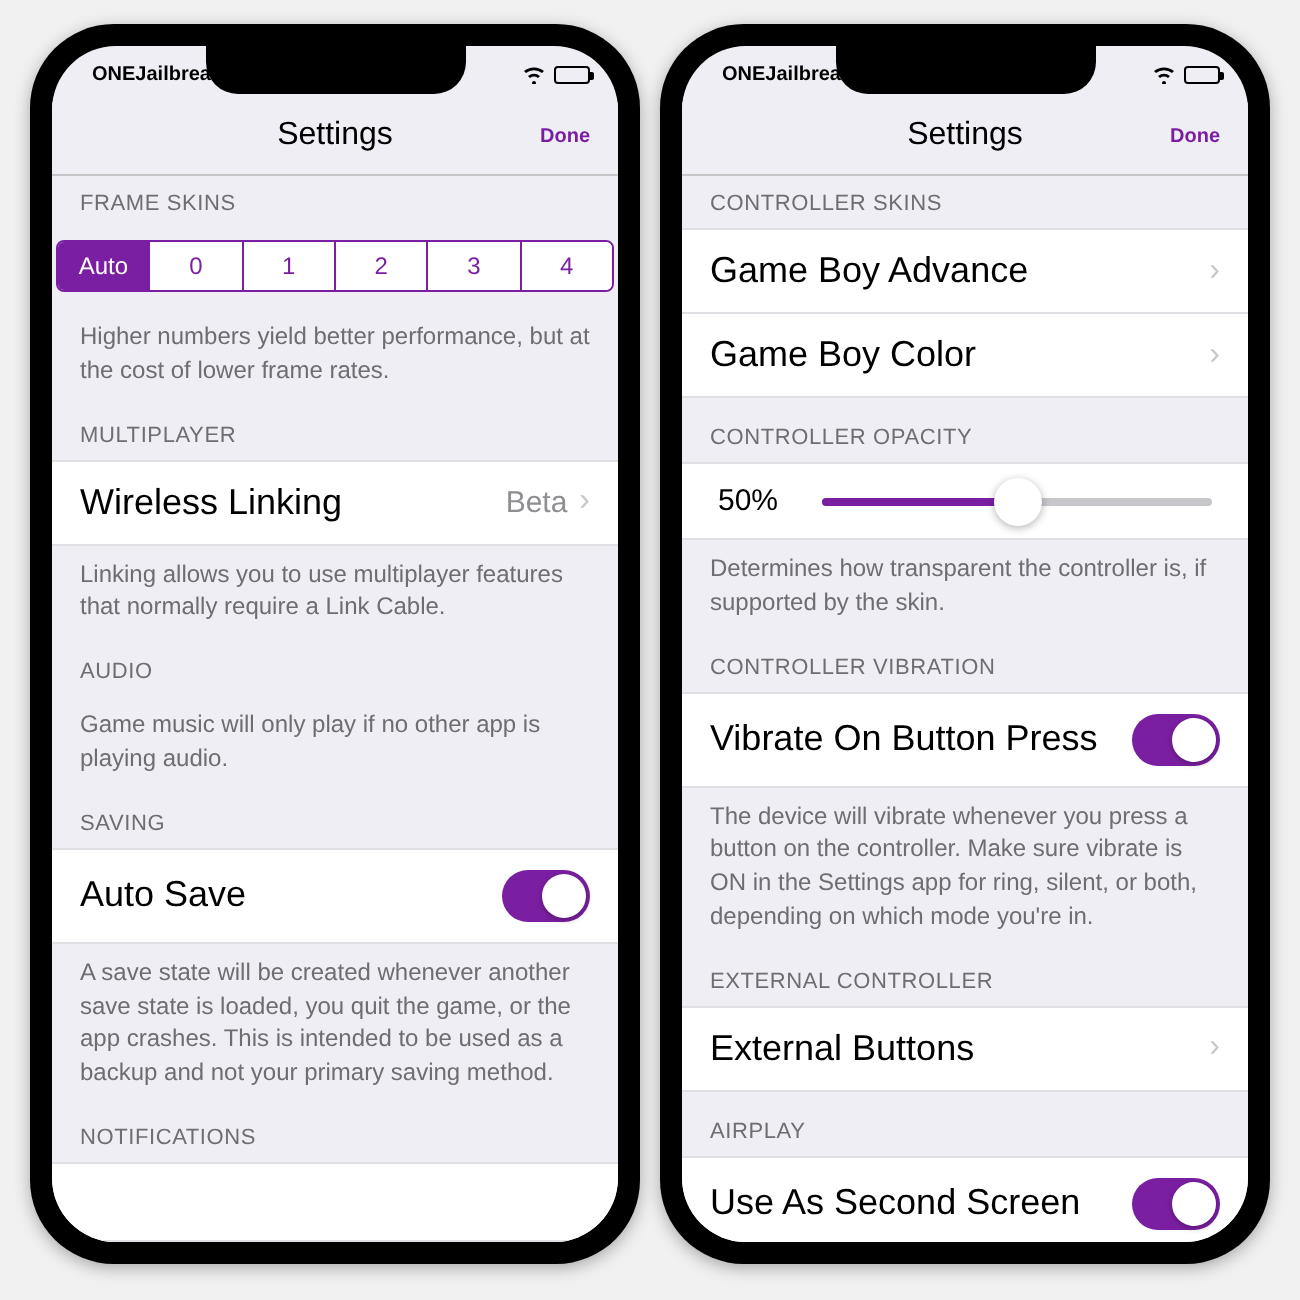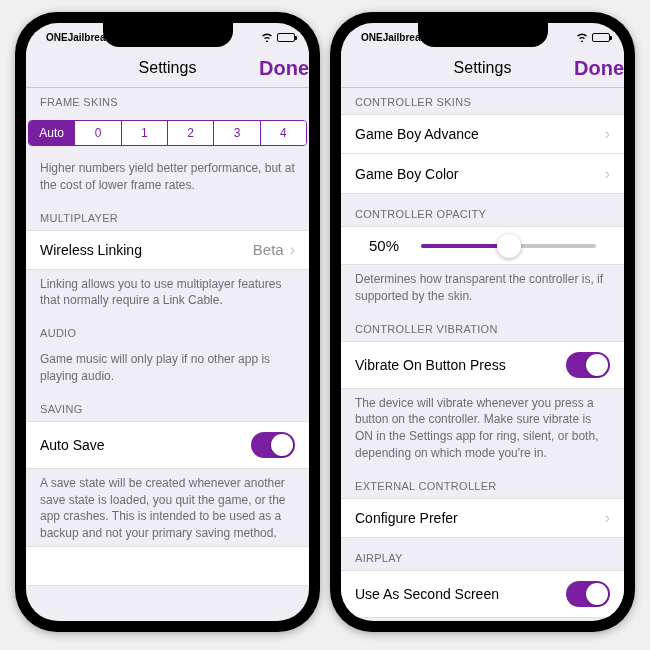--- a/index.html
+++ b/index.html
@@ -5,40 +5,40 @@
 *{margin:0;padding:0;box-sizing:border-box;font-family:-apple-system,BlinkMacSystemFont,'Segoe UI',sans-serif;-webkit-font-smoothing:antialiased}
 body{background:#f0f0f0;width:650px;height:650px;display:flex;gap:10px;padding:12px;justify-content:center;align-items:flex-start}
 .phone{width:305px;height:620px;background:#000;border-radius:42px;padding:11px;box-shadow:0 2px 8px rgba(0,0,0,.3);position:relative}
 .phone::before{content:'';position:absolute;top:11px;left:50%;transform:translateX(-50%);width:130px;height:24px;background:#000;border-radius:0 0 16px 16px;z-index:10}
 .screen{width:100%;height:100%;background:#efeef4;border-radius:32px;overflow:hidden;display:flex;flex-direction:column}
 .status{height:28px;display:flex;justify-content:space-between;align-items:center;padding:0 14px;font-size:10px;font-weight:600;color:#000;position:relative;z-index:5}
 .status-left{padding-left:6px}
 .status-right{display:flex;gap:4px;align-items:center}
 .nav{display:flex;justify-content:center;align-items:center;padding:8px 14px 10px;position:relative;background:#efeef4;border-bottom:0.5px solid #c6c6c8}
 .nav-title{font-size:16px;font-weight:400;color:#000}
-.nav-done{position:absolute;right:0;font-size:20px;font-weight:600;color:#7b1fa2}
+.nav-done{position:absolute;right:14px;font-size:10px;font-weight:600;color:#7b1fa2}
 .content{flex:1;overflow-y:auto;overflow-x:hidden}
 .content::-webkit-scrollbar{display:none}
 .section-header{font-size:11px;font-weight:400;color:#6d6d72;padding:14px 14px 6px;letter-spacing:0.3px}
 .section-header.tight{padding-top:8px}
 .cell{background:#fff;padding:10px 14px;display:flex;justify-content:space-between;align-items:center;min-height:40px;border-top:0.5px solid #e0e0e4;border-bottom:0.5px solid #e0e0e4}
 .cell+.cell{border-top:none}
-.cell-label{font-size:14px;color:#000;font-weight:400}
+.cell-label{font-size:18px;color:#000;font-weight:400}
 .cell-value{font-size:15px;color:#8e8e93;display:flex;align-items:center;gap:6px}
 .chevron{color:#c7c7cc;font-size:16px;font-weight:300}
 .footer-text{font-size:12px;color:#6d6d72;padding:6px 14px 4px;line-height:1.4}
 .seg{display:flex;margin:6px 2px 8px;border:1.5px solid #7b1fa2;border-radius:4px;overflow:hidden}
 .seg-item{flex:1;text-align:center;font-size:12px;padding:5px 0;color:#7b1fa2;border-right:1px solid #7b1fa2;background:#fff}
 .seg-item:last-child{border-right:none}
 .seg-item.active{background:#7b1fa2;color:#fff;font-weight:500}
 .toggle{width:44px;height:26px;background:#e5e5ea;border-radius:13px;position:relative;transition:.2s}
 .toggle.on{background:#7b1fa2}
 .toggle::after{content:'';position:absolute;width:22px;height:22px;background:#fff;border-radius:50%;top:2px;left:2px;box-shadow:0 1px 3px rgba(0,0,0,.3);transition:.2s}
 .toggle.on::after{left:20px}
-.slider-row{background:#fff;padding:10px 28px;display:flex;align-items:center;gap:12px;border-top:0.5px solid #e0e0e4;border-bottom:0.5px solid #e0e0e4}
+.slider-row{background:#fff;padding:10px 18px;display:flex;align-items:center;gap:12px;border-top:0.5px solid #e0e0e4;border-bottom:0.5px solid #e0e0e4}
 .slider-label{font-size:15px;color:#000;min-width:40px}
 .slider{flex:1;height:4px;background:#c7c7cc;border-radius:2px;position:relative}
 .slider-fill{height:100%;background:#7b1fa2;border-radius:2px;width:50%}
 .slider-thumb{position:absolute;width:24px;height:24px;background:#fff;border-radius:50%;top:-10px;left:calc(50% - 12px);box-shadow:0 1px 4px rgba(0,0,0,.3)}
 .wifi-icon{display:inline-block;width:12px;height:10px}
 .batt{display:inline-block;width:18px;height:9px;border:1px solid #000;border-radius:2px;position:relative}
 .batt::after{content:'';position:absolute;right:-3px;top:2px;width:2px;height:4px;background:#000;border-radius:0 1px 1px 0}
 </style>
 </head>
 <body>
@@ -84,20 +84,21 @@
 <div class="section-header">AUDIO</div>
 <div class="footer-text">Game music will only play if no other app is playing audio.</div>
 
 <div class="section-header">SAVING</div>
 <div class="cell">
 <span class="cell-label">Auto Save</span>
 <div class="toggle on"></div>
 </div>
 <div class="footer-text">A save state will be created whenever another save state is loaded, you quit the game, or the app crashes. This is intended to be used as a backup and not your primary saving method.</div>
 
+<div class="section-header">NOTIFICATIONS</div>
 <div class="cell">
 
 
 </div>
 
 </div>
 </div>
 </div>
 
 <div class="phone">
@@ -143,21 +144,21 @@
 
 <div class="section-header">CONTROLLER VIBRATION</div>
 <div class="cell">
 <span class="cell-label">Vibrate On Button Press</span>
 <div class="toggle on"></div>
 </div>
 <div class="footer-text">The device will vibrate whenever you press a button on the controller. Make sure vibrate is ON in the Settings app for ring, silent, or both, depending on which mode you're in.</div>
 
 <div class="section-header">EXTERNAL CONTROLLER</div>
 <div class="cell">
-<span class="cell-label">Configure Prefer</span>
+<span class="cell-label">External Buttons</span>
 <span class="cell-value">
             <span class="chevron">›</span>
           </span>
 </div>
 
 <div class="section-header">AIRPLAY</div>
 <div class="cell">
 <span class="cell-label">Use As Second Screen</span>
 <div class="toggle on"></div>
 </div>

